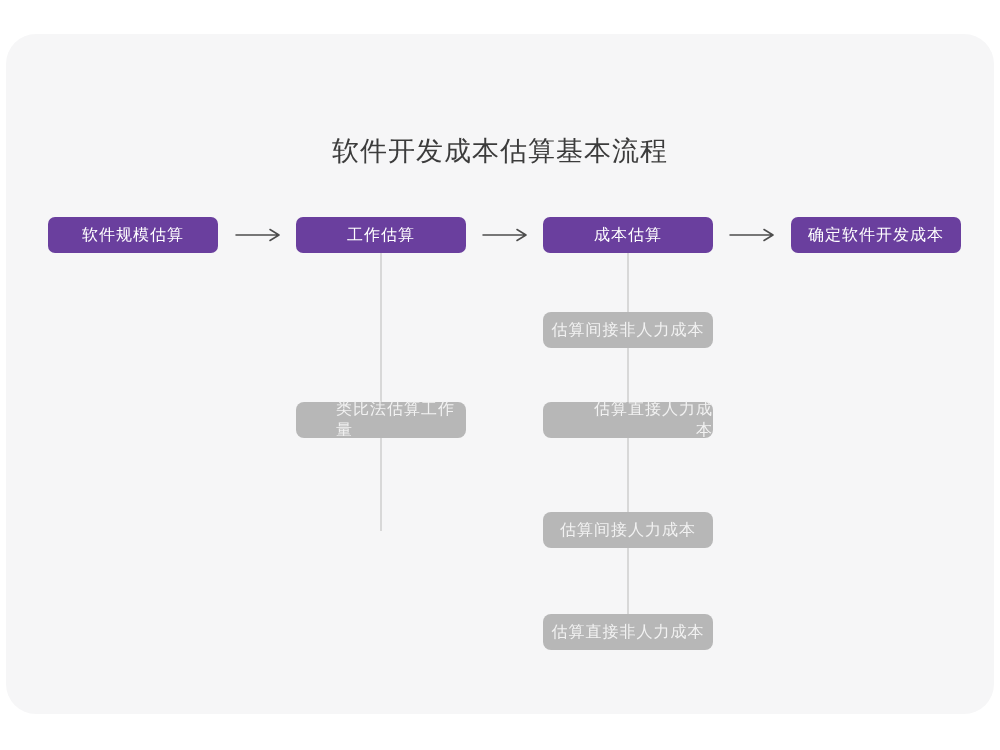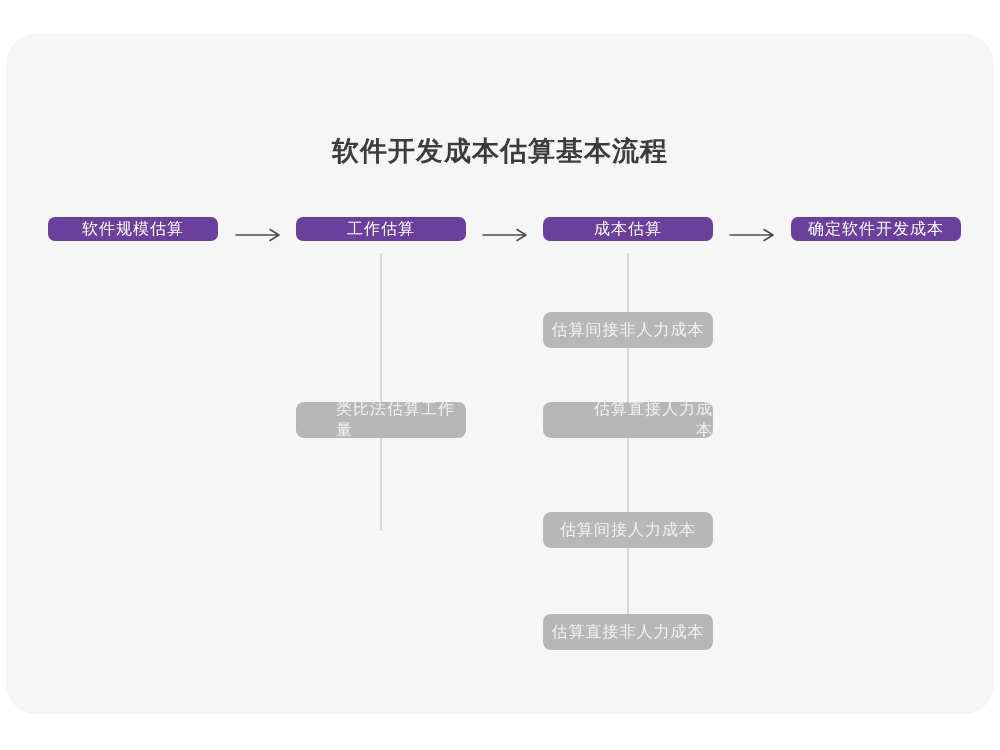--- a/index.html
+++ b/index.html
@@ -16,36 +16,36 @@
     width: 988px; height: 680px;
     background: #f6f6f7;
     border-radius: 30px;
   }
   .title {
     position: absolute;
     left: 0; top: 99px;
     width: 100%;
     text-align: center;
     font-size: 27px;
-    font-weight: 700;
+    font-weight: 400;
     letter-spacing: 1px;
     color: #3c3c3c;
   }
   .connector {
     position: absolute;
     width: 2px;
     background: #d8d8d8;
     z-index: 1;
   }
   .connector-work { left: 374px; top: 219px; height: 278px; }
   .connector-cost { left: 621px; top: 219px; height: 380px; }
   .stage {
     position: absolute;
     top: 183px;
-    width: 170px; height: 24px;
+    width: 170px; height: 36px;
     background: #6a3f9e;
     border-radius: 7px;
     color: #ffffff;
     font-size: 16px;
     display: flex; align-items: center; justify-content: center;
     letter-spacing: 1px;
     z-index: 2;
   }
   .stage-1 { left: 42px; }
   .stage-2 { left: 290px; }

